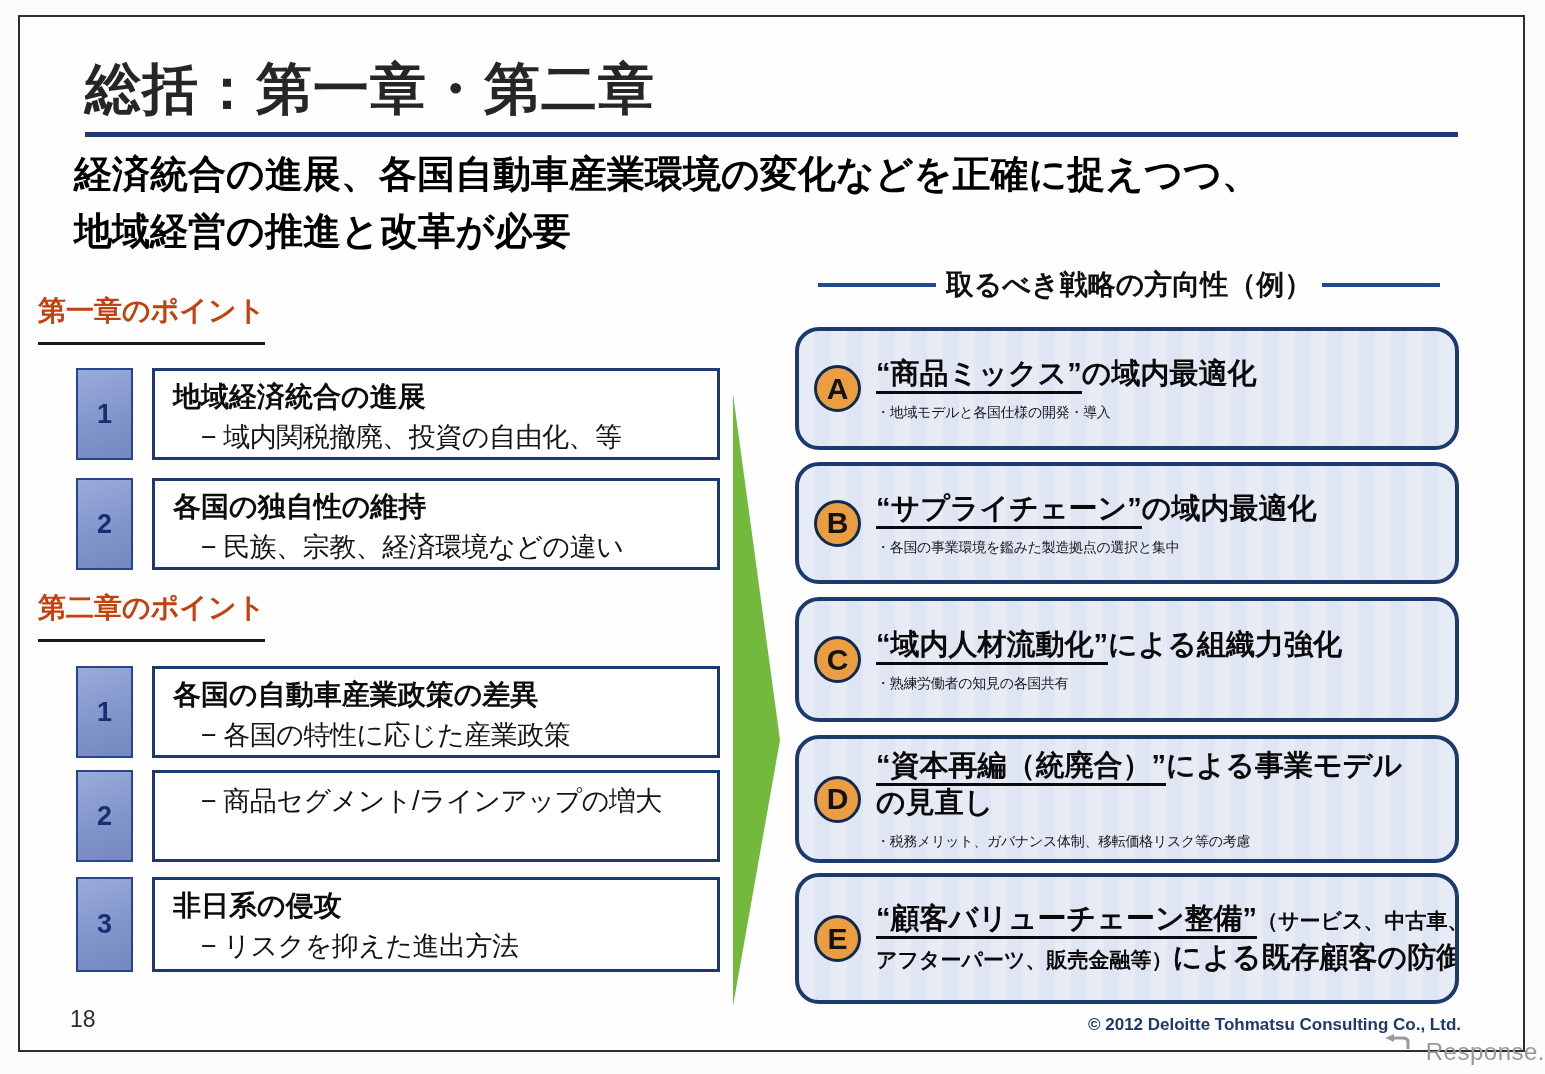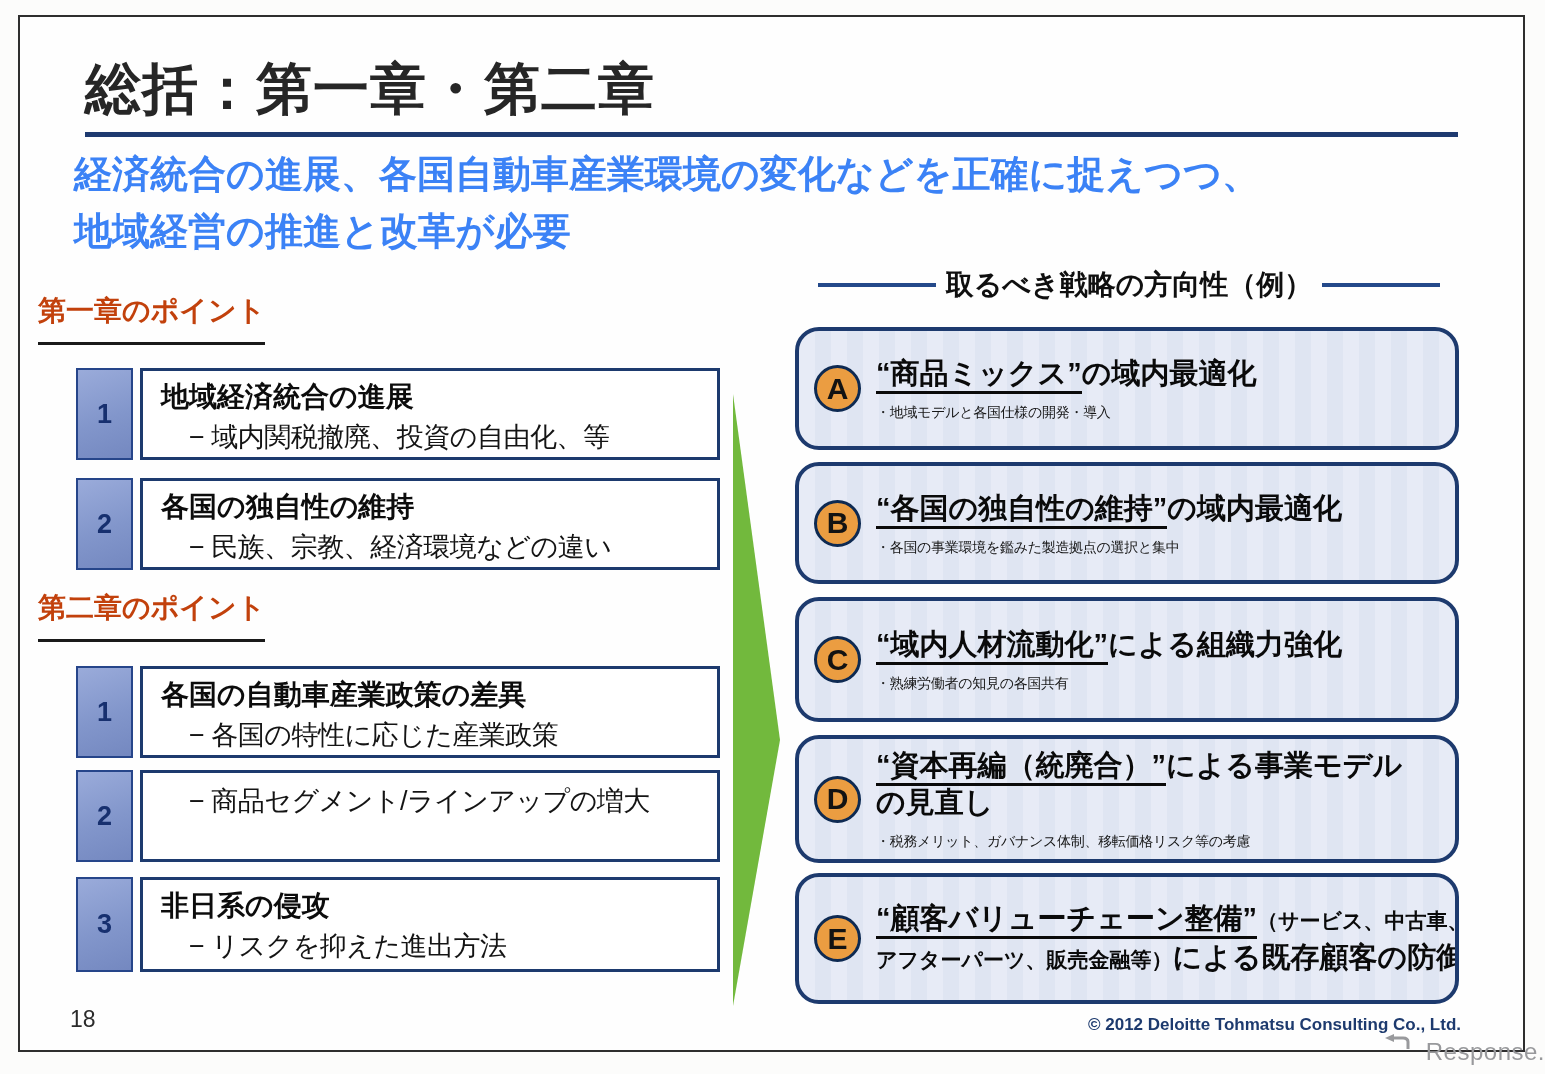--- a/index.html
+++ b/index.html
@@ -19,41 +19,41 @@
     position:absolute; left:85px; top:52px;
     font-size:56px; font-weight:700; color:#262626; letter-spacing:1px;
     white-space:nowrap;
   }
   .title-rule {
     position:absolute; left:85px; top:132px; width:1373px; height:5px;
     background:#1e3a70;
   }
   .subtitle {
     position:absolute; left:74px; top:146px;
-    font-size:38px; font-weight:600; color:#3b82f6; line-height:57px;
+    font-size:38px; font-weight:600; color:#000000; line-height:57px;
     white-space:nowrap;
   }
   .section-heading {
     position:absolute; font-size:28px; font-weight:700; color:#c2410c;
     border-bottom:3px solid #1a1a1a; padding-bottom:12px; white-space:nowrap;
   }
   #ch1-heading { left:38px; top:292px; }
   #ch2-heading { left:38px; top:589px; }
 
   .point-row { position:absolute; left:76px; width:644px; height:92px; display:flex; }
   #c1r1 { top:368px; } #c1r2 { top:478px; }
   #c2r1 { top:666px; } #c2r2 { top:770px; } #c2r3 { top:877px; height:95px; }
   .num-box {
     width:57px; border:2px solid #26458a;
     background:linear-gradient(160deg,#9aabda 0%,#8296cb 55%,#7488c0 100%);
     color:#17306f; font-size:27px; font-weight:700;
     display:flex; align-items:center; justify-content:center;
   }
   .point-box {
-    margin-left:7px; flex:1; border:3px solid #1d3a6e; background:#ffffff;
+    margin-left:19px; flex:1; border:3px solid #1d3a6e; background:#ffffff;
     padding:7px 6px 4px 18px; overflow:hidden;
   }
   .point-title { font-size:28px; font-weight:700; color:#0c0c0c; white-space:nowrap; }
   .point-sub   { font-size:27px; font-weight:500; color:#141414; padding-left:28px;
                  margin-top:3px; letter-spacing:-0.5px; white-space:nowrap; }
 
   .green-arrow { position:absolute; left:725px; top:390px; }
 
   .strategy-header {
     position:absolute; left:818px; top:266px; width:622px;
@@ -163,21 +163,21 @@
   <div class="badge">A</div>
   <div class="card-body">
     <div class="card-title"><span class="q">“商品ミックス”</span><span>の域内最適化</span></div>
     <div class="card-bullet">・地域モデルと各国仕様の開発・導入</div>
   </div>
 </div>
 
 <div class="card" id="card-b">
   <div class="badge">B</div>
   <div class="card-body">
-    <div class="card-title"><span class="q">“各国の独自性の維持”</span><span>の域内最適化</span></div>
+    <div class="card-title"><span class="q">“サプライチェーン”</span><span>の域内最適化</span></div>
     <div class="card-bullet">・各国の事業環境を鑑みた製造拠点の選択と集中</div>
   </div>
 </div>
 
 <div class="card" id="card-c">
   <div class="badge">C</div>
   <div class="card-body">
     <div class="card-title"><span class="q">“域内人材流動化”</span><span>による組織力強化</span></div>
     <div class="card-bullet">・熟練労働者の知見の各国共有</div>
   </div>

